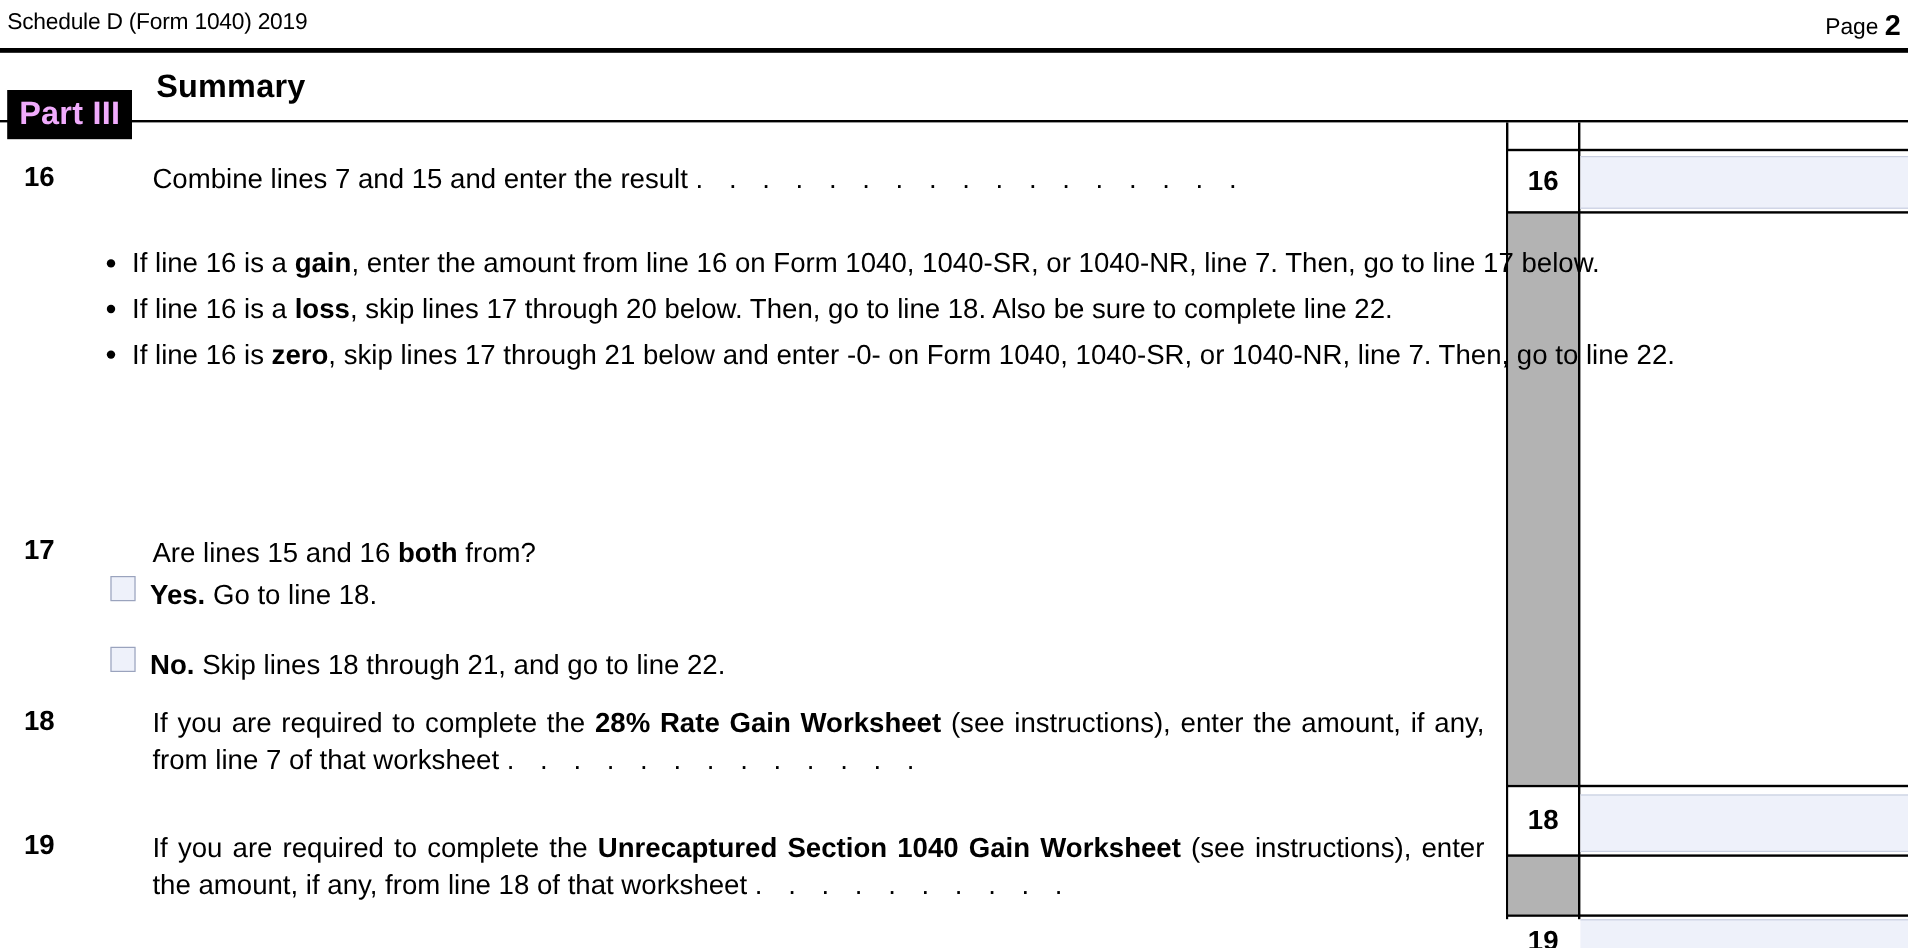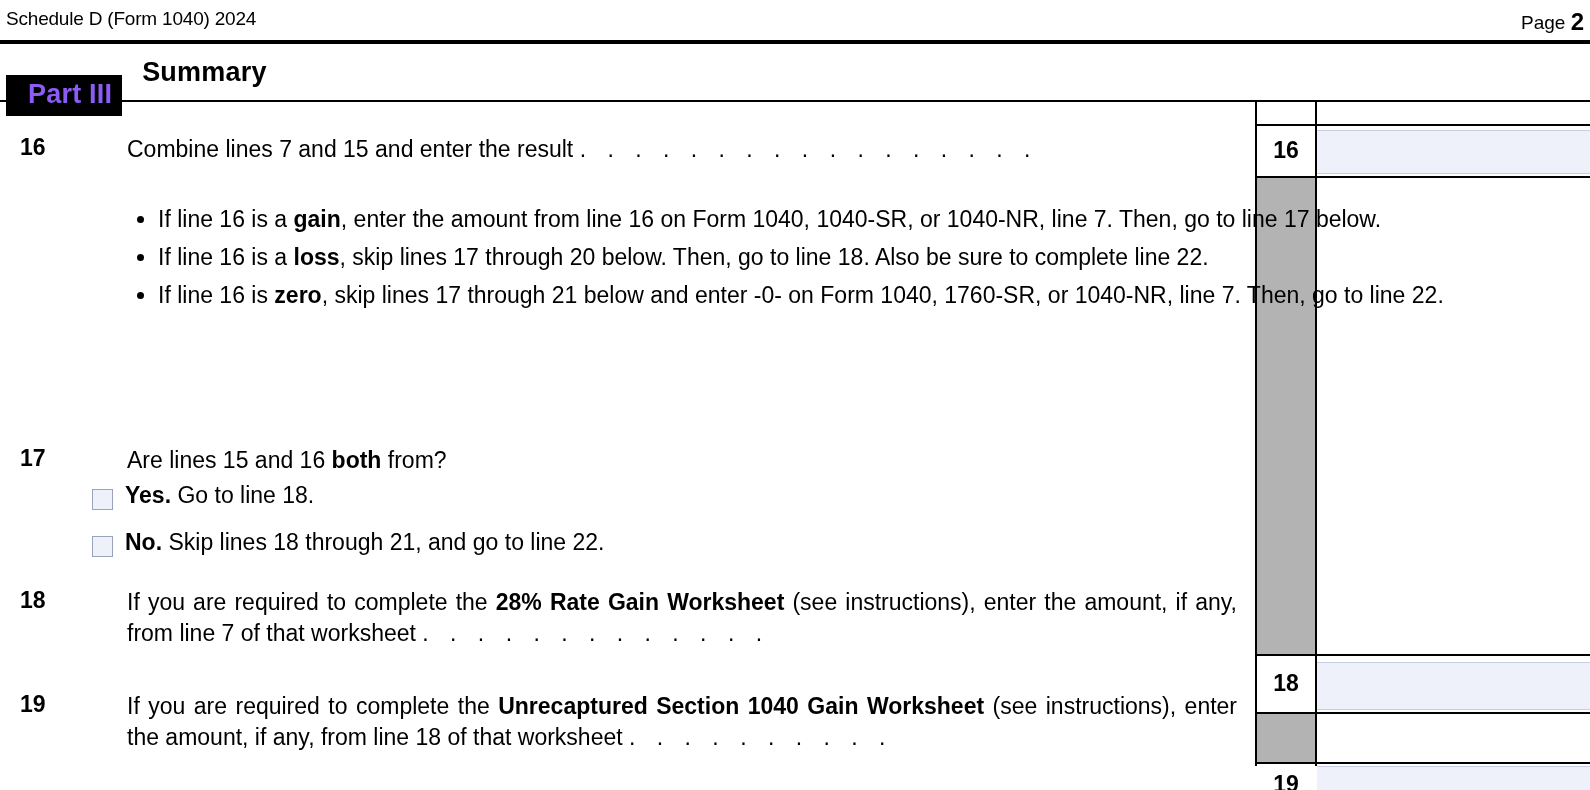--- a/index.html
+++ b/index.html
@@ -54,25 +54,25 @@
   
   .part-band {
     height: 56px;
     position: relative;
     display: flex;
     align-items: center;
     padding-left: 6px;
   }
   .part-tag {
     background: #000;
-    color: #8b5cf6;
+    color: #f0abfc;
     font-weight: bold;
     font-size: 27px;
     line-height: 1;
-    padding: 6px 10px 8px 22px;
+    padding: 6px 10px 8px 10px;
     letter-spacing: 0.2px;
     margin-top: 46px;
   }
   .part-title {
     font-weight: bold;
     font-size: 27px;
     margin-left: 20px;
     letter-spacing: 0.2px;
   }
 
@@ -162,52 +162,51 @@
     position: absolute;
     left: 88px;
     right: 20px;
     font-size: 23px;
     line-height: 31px;
   }
   .bullets li {
     margin-bottom: 7px;
     text-align: justify;
     text-align-last: left;
-    margin-left: 48px;
   }
   .bullets ul {
     margin: 0;
     padding-left: 22px;
   }
   ul.tight { list-style: disc; }
   .checkline {
     position: absolute;
     left: 92px;
     font-size: 23px;
     line-height: 30px;
     display: flex;
-    align-items: flex-end;
+    align-items: flex-start;
   }
   .checkbox {
     display: inline-block;
     width: 19px;
     height: 19px;
     background: #eef1fa;
     border: 1px solid #9aa3bd;
     margin-right: 12px;
     vertical-align: -2px;
     flex: 0 0 auto;
   }
   b, strong { font-weight: bold; }
 </style>
 </head>
 <body>
 
 <div class="page-header">
-  <span class="form-ref">Schedule D (Form 1040) 2024</span>
+  <span class="form-ref">Schedule D (Form 1040) 2019</span>
   <span class="page-no">
     <span>Page</span>
     <span class="num">2</span>
   </span>
 </div>
 <div class="rule-thick"></div>
 
 <div class="part-band">
   <span class="part-tag">Part III</span>
   <span class="part-title">Summary</span>
@@ -246,38 +245,38 @@
 
   <div class="bullets" style="top:102px;">
     <ul class="tight">
       <li>
         <span>If line 16 is a </span><b>gain</b><span>, enter the amount from line 16 on Form 1040, 1040-SR, or 1040-NR, line 7. Then, go to line 17 below.</span>
       </li>
       <li>
         <span>If line 16 is a </span><b>loss</b><span>, skip lines 17 through 20 below. Then, go to line 18. Also be sure to complete line 22.</span>
       </li>
       <li>
-        <span>If line 16 is </span><b>zero</b><span>, skip lines 17 through 21 below and enter -0- on Form 1040, 1760-SR, or 1040-NR, line 7. Then, go to line 22.</span>
+        <span>If line 16 is </span><b>zero</b><span>, skip lines 17 through 21 below and enter -0- on Form 1040, 1040-SR, or 1040-NR, line 7. Then, go to line 22.</span>
       </li>
     </ul>
   </div>
 
   <div class="line-row" style="top:343px;">
     <span class="lineno">17</span>
     <span class="linetext">
       <span>Are lines 15 and 16 </span><b>both</b><span> from?</span>
     </span>
   </div>
 
   <div class="checkline" style="top:378px;">
     <span class="checkbox"></span>
     <span><b>Yes.</b><span> Go to line 18.</span></span>
   </div>
 
-  <div class="checkline" style="top:425px;">
+  <div class="checkline" style="top:437px;">
     <span class="checkbox"></span>
     <span><b>No.</b><span> Skip lines 18 through 21, and go to line 22.</span></span>
   </div>
 
   <div class="line-row" style="top:485px;">
     <span class="lineno">18</span>
     <span class="linetext justify">
       <span>If you are required to complete the </span><b>28% Rate Gain Worksheet</b><span> (see instructions), enter the amount, if any, from line 7 of that worksheet</span>
       <span class="leaders">. . . . . . . . . . . . .</span>
     </span>

